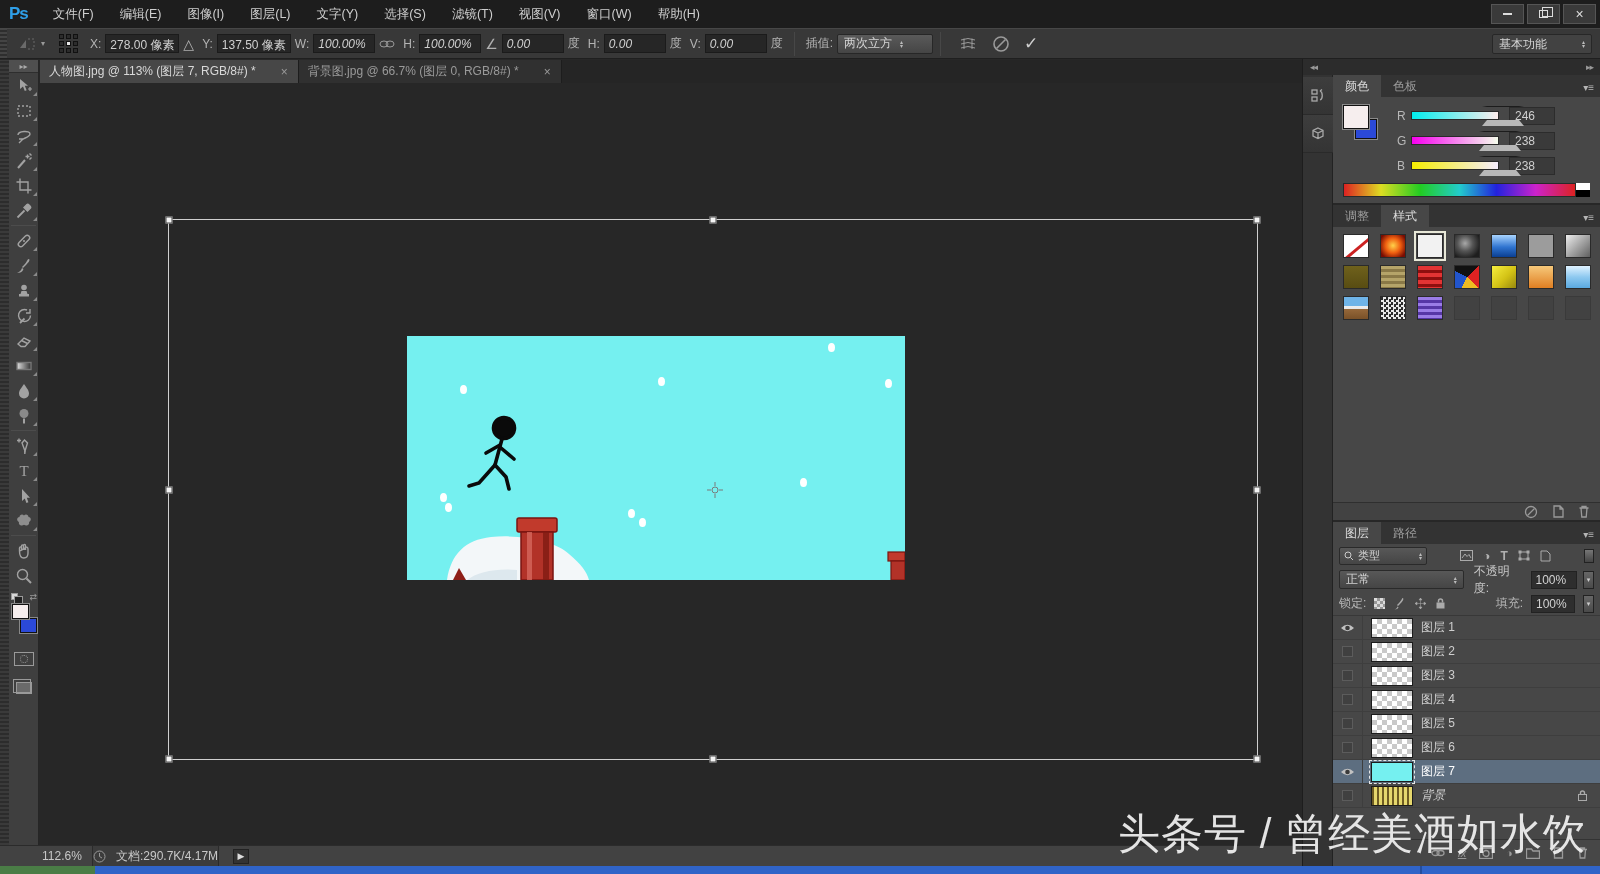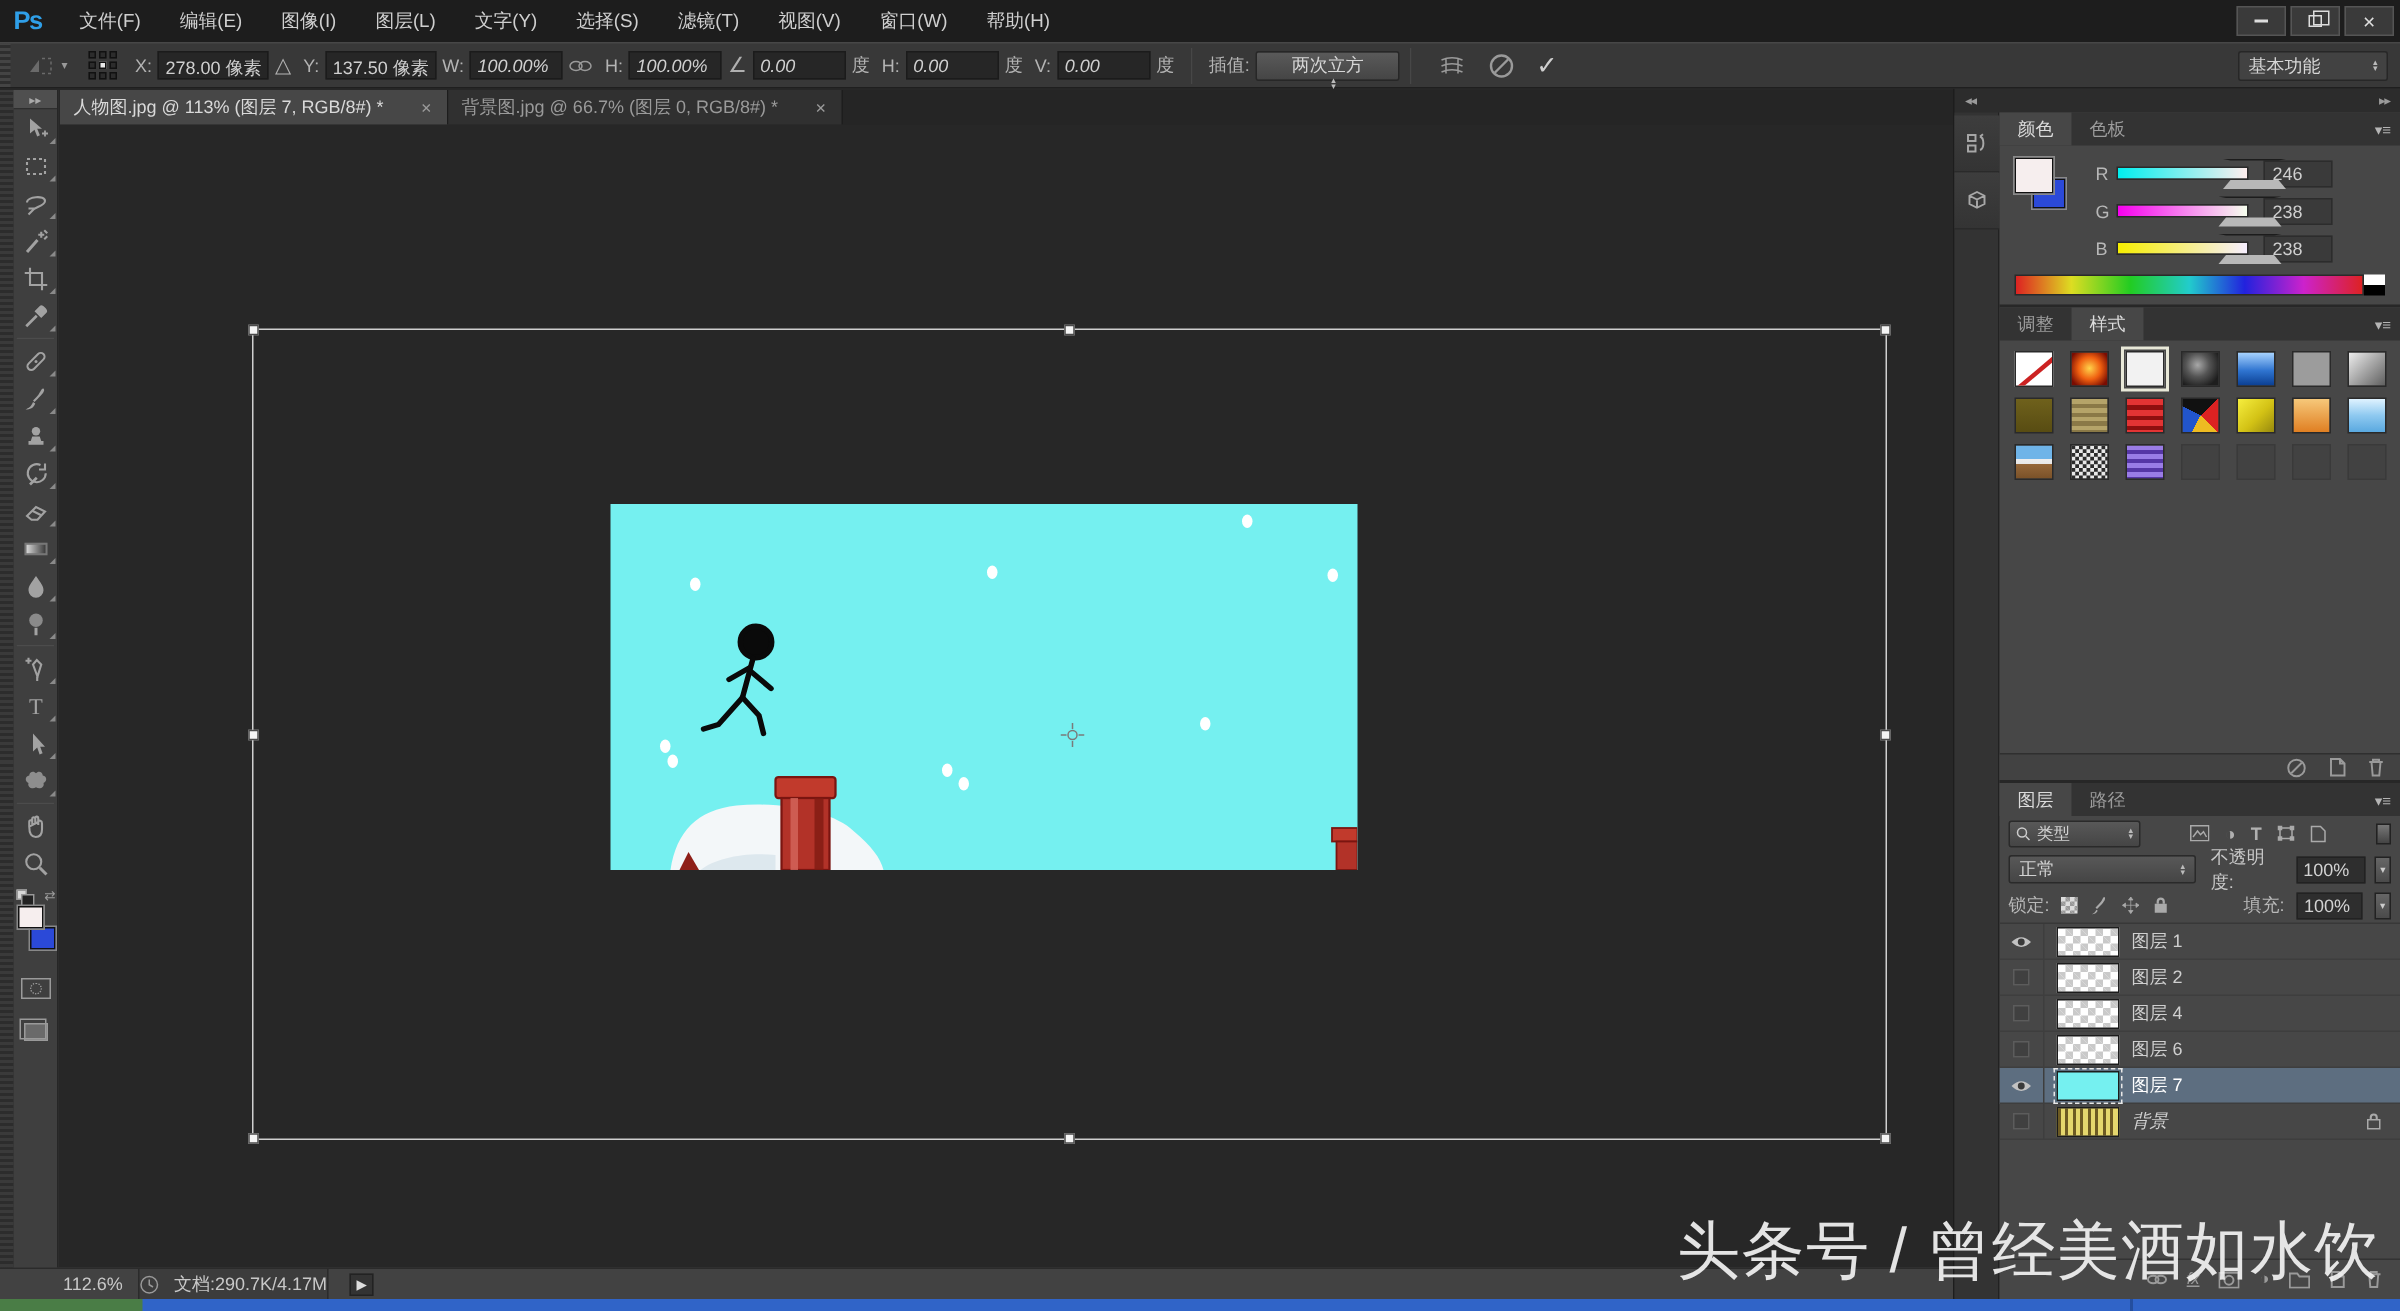--- a/index.html
+++ b/index.html
@@ -232,21 +232,21 @@
   <div class="num-box w64">0.00</div>
   <span class="ob-label">度</span>
   <span class="ob-label">H:</span>
   <div class="num-box w64">0.00</div>
   <span class="ob-label">度</span>
   <span class="ob-label">V:</span>
   <div class="num-box w64">0.00</div>
   <span class="ob-label">度</span>
   <div class="ob-sep"></div>
   <span class="ob-label">插值:</span>
-  <div class="dropdown" style="width:96px;flex-direction:column;">
+  <div class="dropdown" style="width:96px;">
     <span>两次立方</span>
     <span class="updown">
         <span>▴</span>
         <span>▾</span>
       </span>
   </div>
   <div class="ob-sep"></div>
   <div class="ob-icons">
     <svg width="20" height="16" viewBox="0 0 20 16">
         <path d="M3 4 Q10 1 17 4 M3 8 Q10 5 17 8 M3 12 Q10 9 17 12 M6 2.5 V13 M14 2.5 V13" stroke="#9a9a9a" fill="none"></path>
@@ -670,21 +670,35 @@
                 <span class="eye-off"></span>
               </div>
             <div class="thumb checker"></div>
             <span class="layer-name">图层 2</span>
           </div>
           <div class="layer-row">
             <div class="eye-cell">
                 <span class="eye-off"></span>
               </div>
             <div class="thumb checker"></div>
+            <span class="layer-name">图层 3</span>
+          </div>
+          <div class="layer-row">
+            <div class="eye-cell">
+                <span class="eye-off"></span>
+              </div>
+            <div class="thumb checker"></div>
             <span class="layer-name">图层 4</span>
+          </div>
+          <div class="layer-row">
+            <div class="eye-cell">
+                <span class="eye-off"></span>
+              </div>
+            <div class="thumb checker"></div>
+            <span class="layer-name">图层 5</span>
           </div>
           <div class="layer-row">
             <div class="eye-cell">
                 <span class="eye-off"></span>
               </div>
             <div class="thumb checker"></div>
             <span class="layer-name">图层 6</span>
           </div>
           <div class="layer-row selected">
             <div class="eye-cell">

